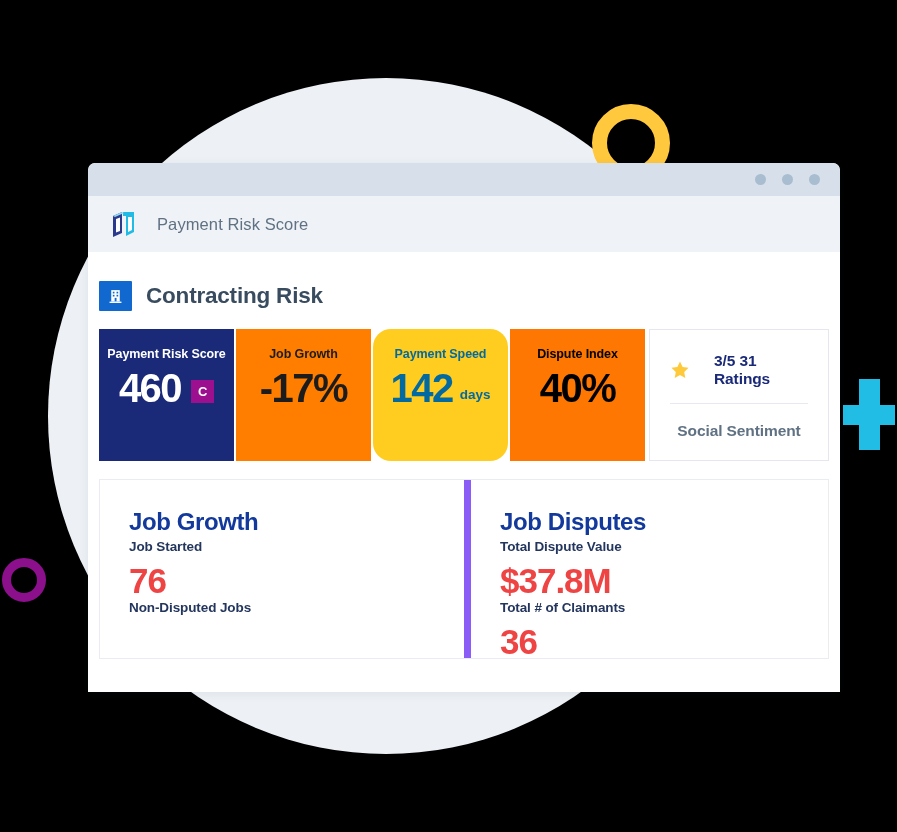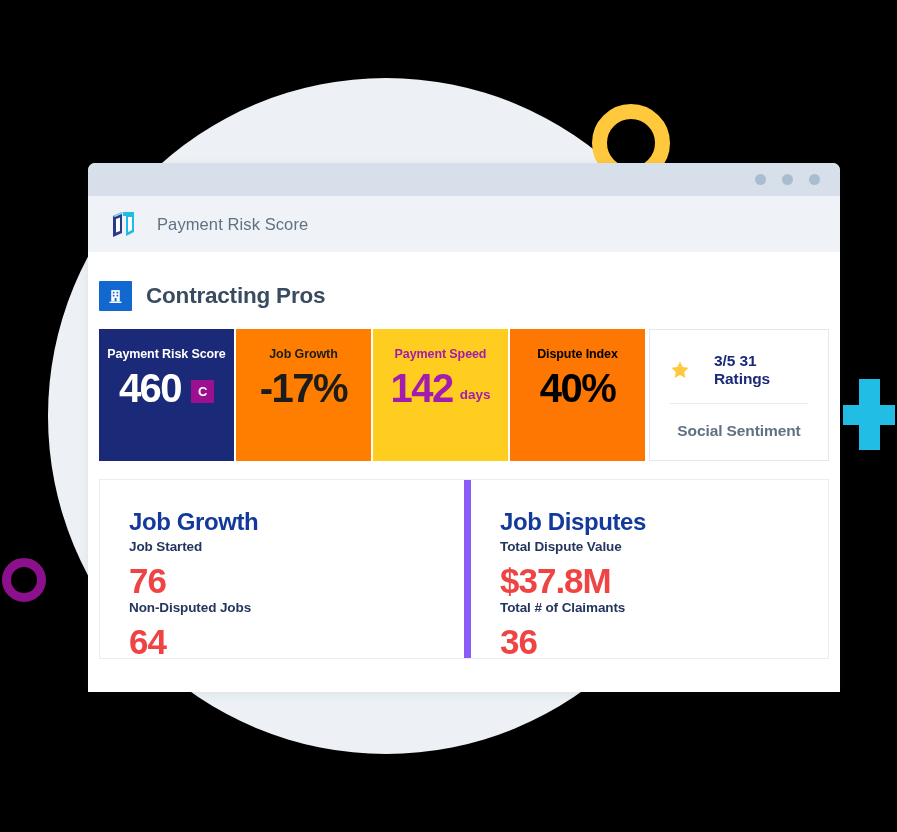--- a/index.html
+++ b/index.html
@@ -183,21 +183,21 @@
   }
   .unit {
     font-size: 13.5px;
     font-weight: bold;
     margin-left: 7px;
     margin-top: 12px;
   }
 
   .kpi-dark { background: #1b2a78; color: #ffffff; }
   .kpi-orange { background: #ff7e00; color: #1c1c1c; }
-  .kpi-yellow { background: #ffcd1f; color: #a21caf; }
+  .kpi-yellow { background: #ffcd1f; color: #0369a1; border-radius: 18px; }
   .kpi-orange2 { background: #fd7702; color: #000000; }
 
   .sentiment-card {
     flex: 1 1 auto;
     margin-left: 2px;
     border: 1px solid #e4e8ee;
     background: #ffffff;
     padding: 22px 20px 0 20px;
   }
   .rating-row {
@@ -308,21 +308,21 @@
           <svg viewBox="0 0 20 20" width="17" height="17">
             <rect x="5" y="2.5" width="10" height="13.5" fill="#ffffff"></rect>
             <rect x="6.8" y="4.4" width="2" height="2" fill="#1169cf"></rect>
             <rect x="11.2" y="4.4" width="2" height="2" fill="#1169cf"></rect>
             <rect x="6.8" y="8" width="2" height="2" fill="#1169cf"></rect>
             <rect x="11.2" y="8" width="2" height="2" fill="#1169cf"></rect>
             <rect x="9" y="11.6" width="2.2" height="4.4" fill="#1169cf"></rect>
             <rect x="3" y="16" width="14" height="1.6" fill="#ffffff"></rect>
           </svg>
         </span>
-        <span class="company-name">Contracting Pros</span>
+        <span class="company-name">Contracting Risk</span>
       </div>
 
       <div class="kpi-strip">
 
         <div class="kpi kpi-dark">
           <div class="kpi-label">Payment Risk Score</div>
           <div class="kpi-value-row">
             <span class="kpi-value">460</span>
             <span class="grade-badge">C</span>
           </div>
@@ -368,21 +368,20 @@
 
         <div class="panel panel-left">
           <div class="panel-title">Job Growth</div>
           <div class="metric-row">
             <div class="metric">
               <div class="metric-label">Job Started</div>
               <div class="metric-value">76</div>
             </div>
             <div class="metric">
               <div class="metric-label">Non-Disputed Jobs</div>
-              <div class="metric-value">64</div>
             </div>
           </div>
         </div>
 
         <div class="panel panel-right">
           <div class="panel-title">Job Disputes</div>
           <div class="metric-row">
             <div class="metric">
               <div class="metric-label">Total Dispute Value</div>
               <div class="metric-value">$37.8M</div>

